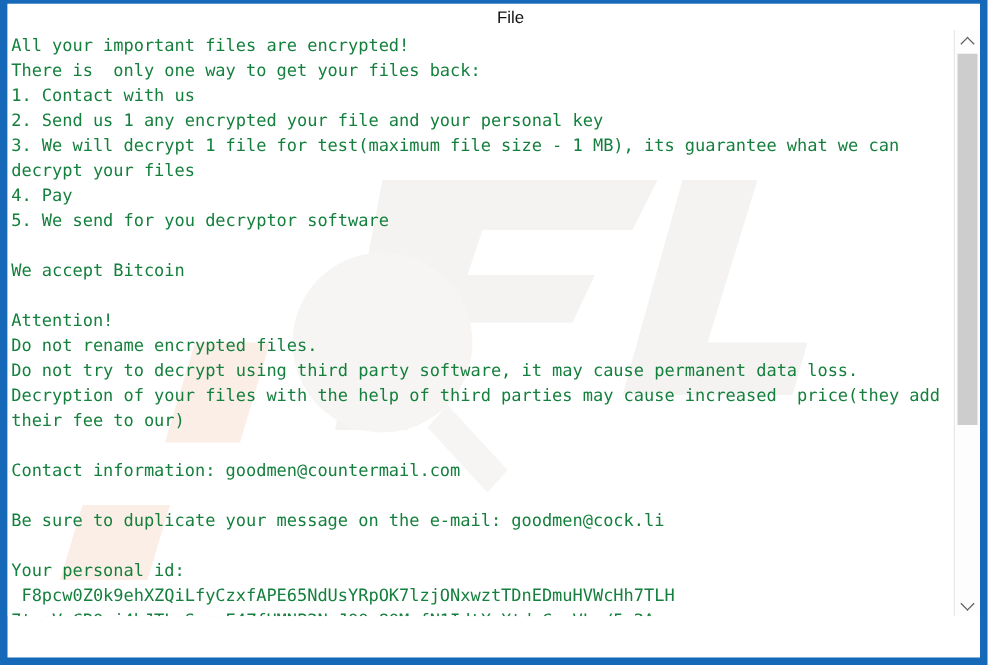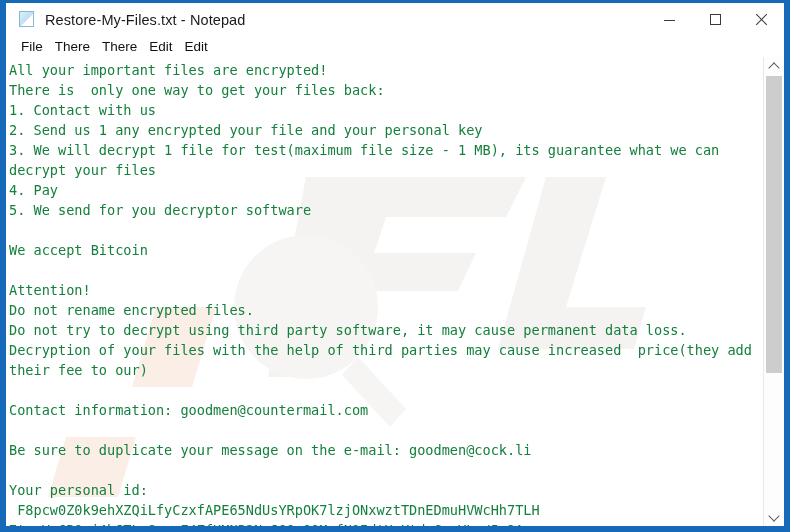--- a/index.html
+++ b/index.html
@@ -105,22 +105,23 @@
   }
   .glyph-close::before { transform: rotate(45deg); }
   .glyph-close::after  { transform: rotate(-45deg); }
 
   
   .menubar {
     height: 21px;
     background: #ffffff;
     display: flex;
     align-items: center;
-    padding-left: 9px;
-    box-sizing: border-box;
+    padding-left: 27px;
+    box-sizing: border-box;
+    flex-direction: column;
   }
   .menu-item {
     font-size: 13.5px;
     color: #111111;
     padding: 0 6px;
     line-height: 21px;
     white-space: nowrap;
   }
 
   
@@ -194,37 +195,20 @@
     width: 16px;
     height: 297px;
     background: #cdcdcd;
   }
 </style>
 </head>
 <body>
 
 <div class="window">
 
-  <div class="titlebar">
-    <div class="title-icon">
-      <div class="pg"></div>
-    </div>
-    <div class="title-text">Restore-My-Files.txt - Notepad</div>
-    <div class="win-buttons">
-      <div class="win-btn">
-        <span class="glyph-min"></span>
-      </div>
-      <div class="win-btn">
-        <span class="glyph-max"></span>
-      </div>
-      <div class="win-btn">
-        <span class="glyph-close"></span>
-      </div>
-    </div>
-  </div>
 
   <div class="menubar">
     <div class="menu-item">File</div>
     <div class="menu-item">There</div>
     <div class="menu-item">There</div>
     <div class="menu-item">Edit</div>
     <div class="menu-item">Edit</div>
   </div>
 
   <div class="client">

